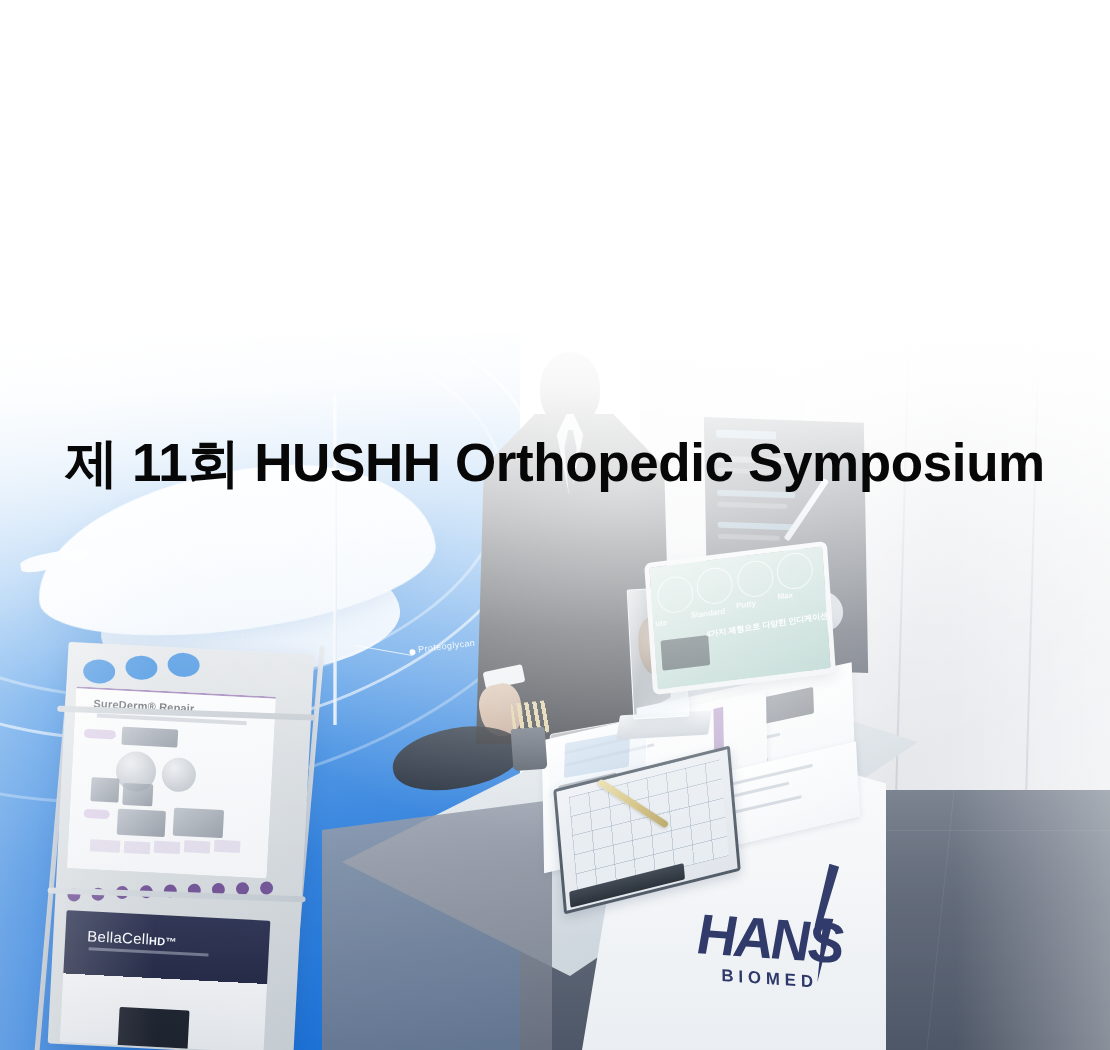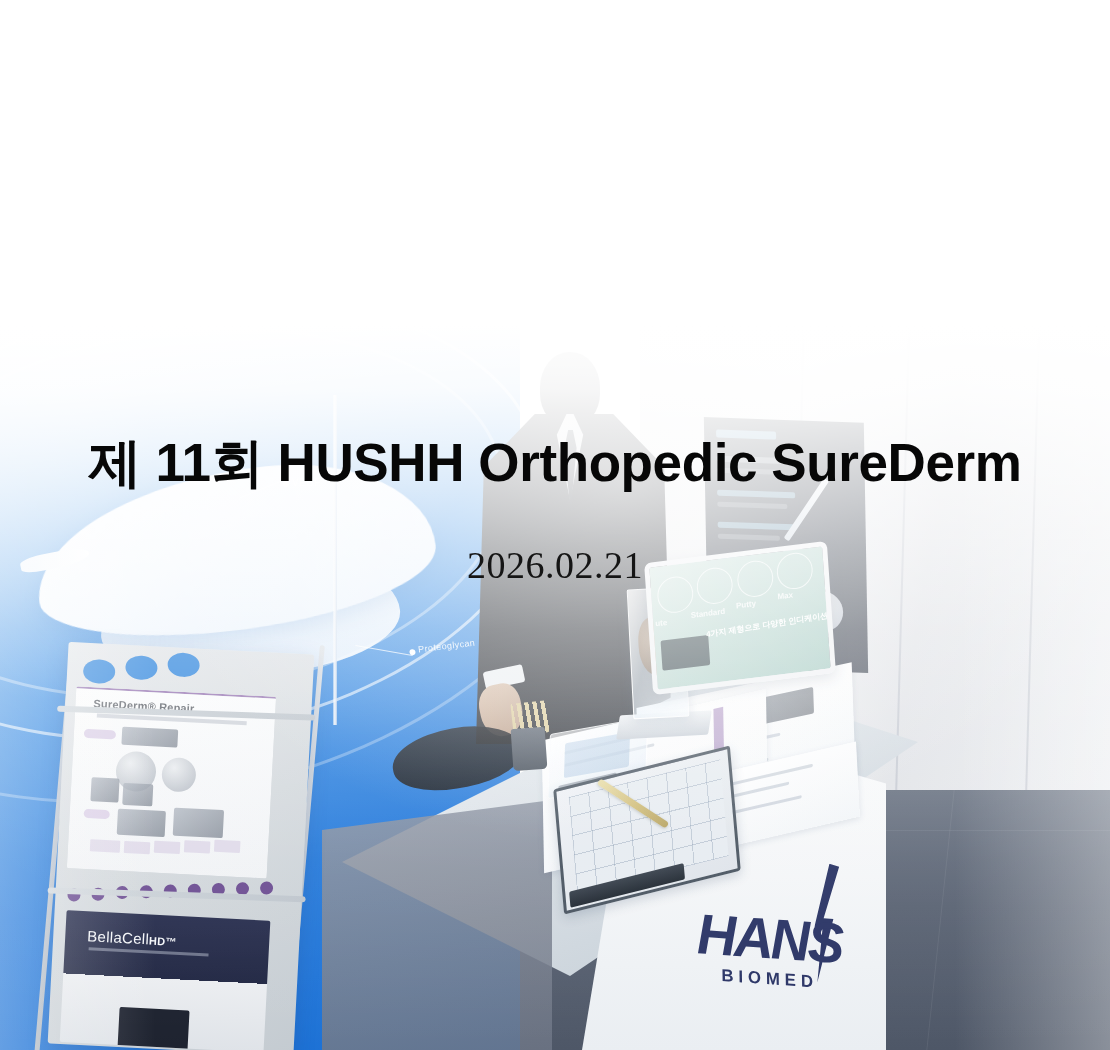--- a/index.html
+++ b/index.html
@@ -837,17 +837,16 @@
       </div>
       <div class="stand-cross c1"></div>
       <div class="stand-cross c2"></div>
     </div>
 
     <div class="fade-sides"></div>
     <div class="fade-top"></div>
   </div>
 
   <div class="text-layer">
-    <h1 class="banner-title">제 11회 HUSHH Orthopedic SureDerm</h1>
-    <div class="banner-date">2026.02.21</div>
+    <h1 class="banner-title">제 11회 HUSHH Orthopedic Symposium</h1>
   </div>
 
 </div>
 
 </body></html>

